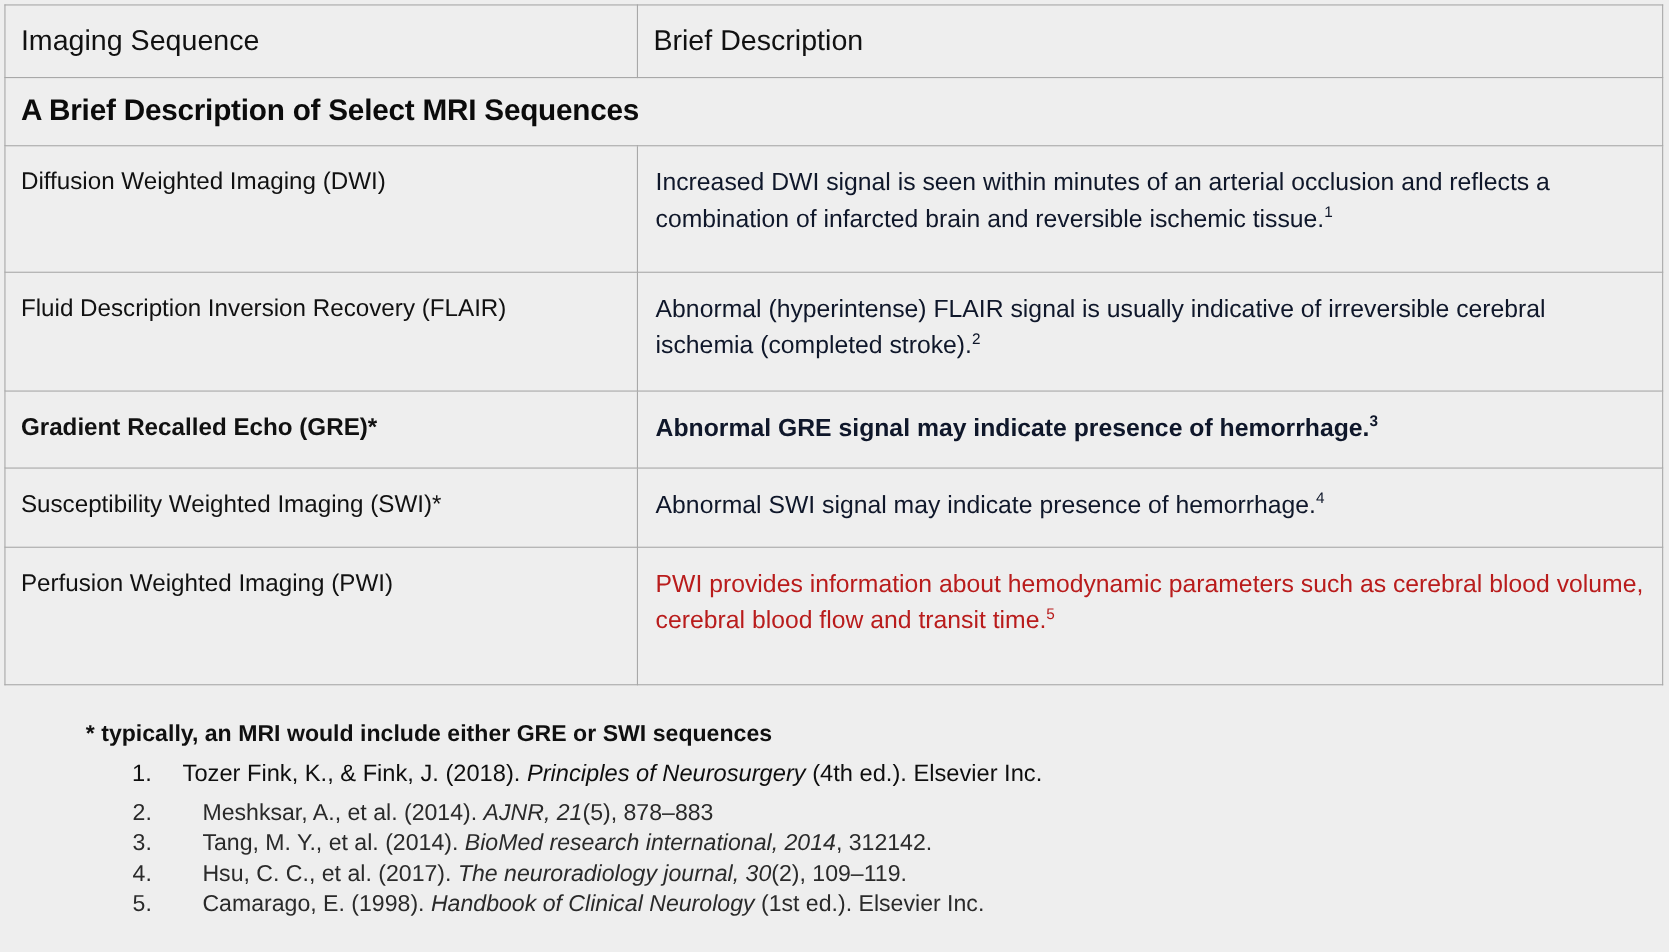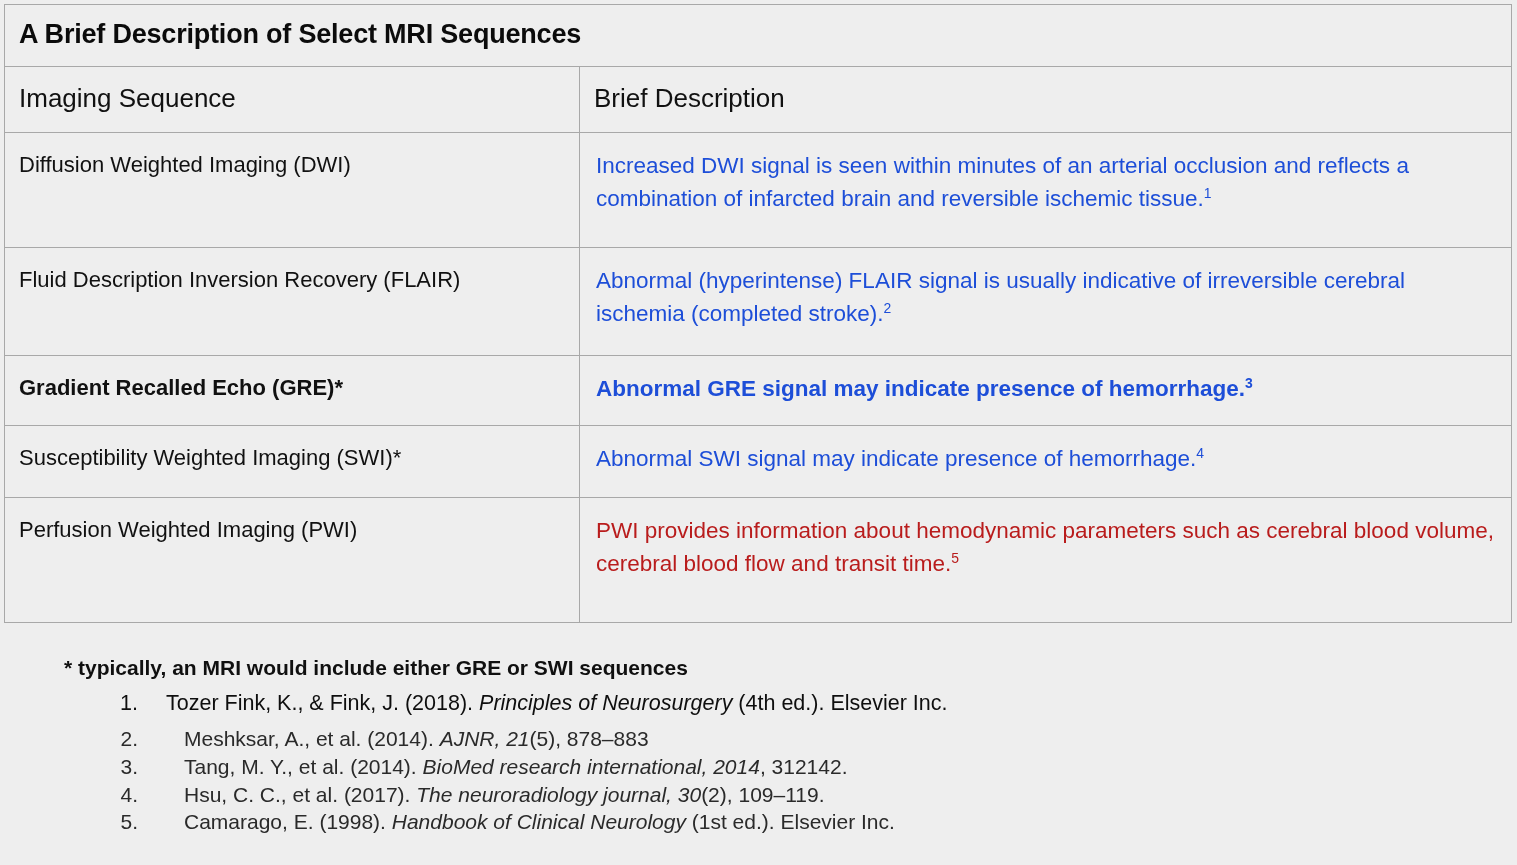--- a/index.html
+++ b/index.html
@@ -65,21 +65,21 @@
   .seq-cell {
     padding: 17px 4px 14px 14px;
     font-size: 22px;
     line-height: 1.34;
     color: #111111;
   }
   .desc-cell {
     padding: 17px 16px 14px 16px;
     font-size: 22.5px;
     line-height: 1.45;
-    color: #1d4ed8;
+    color: #0f172a;
   }
   .desc-cell.muted { color: #b91c1c; }
 
   .r-dwi   { height: 115px; }
   .r-flair { height: 108px; }
   .r-gre   { height: 70px; font-weight: bold; }
   .r-swi   { height: 72px; }
   .r-pwi   { height: 125px; }
 
   sup {
@@ -89,21 +89,21 @@
   }
 
   
   .notes {
     position: absolute;
     left: 0;
     top: 655px;
     width: 1517px;
   }
   .asterisk-note {
-    margin: 0 0 8px 3px;
+    margin: 0 0 8px 17px;
     padding-left: 61px;
     font-size: 21px;
     font-weight: bold;
     color: #101010;
     line-height: 1.25;
   }
   .ref-list {
     margin: 0;
     padding: 0;
     list-style: none;
@@ -139,25 +139,25 @@
 
 <div class="page">
 
   <table class="mri-table">
     <colgroup>
       <col class="col-seq">
       <col class="col-desc">
     </colgroup>
     <tbody>
       <tr>
-        <td class="title-cell" colspan="2">A Brief Description of Select MRI Sequences</td>
-      </tr>
-      <tr>
         <td class="head-cell">Imaging Sequence</td>
         <td class="head-cell">Brief Description</td>
+      </tr>
+      <tr>
+        <td class="title-cell" colspan="2">A Brief Description of Select MRI Sequences</td>
       </tr>
 
       <tr class="r-dwi">
         <td class="seq-cell">Diffusion Weighted Imaging (DWI)</td>
         <td class="desc-cell"><span>Increased DWI signal is seen within minutes of an arterial occlusion and reflects a combination of infarcted brain and reversible ischemic tissue.</span><sup>1</sup></td>
       </tr>
 
       <tr class="r-flair">
         <td class="seq-cell">Fluid Description Inversion Recovery (FLAIR)</td>
         <td class="desc-cell"><span>Abnormal (hyperintense) FLAIR signal is usually indicative of irreversible cerebral ischemia (completed stroke).</span><sup>2</sup></td>

